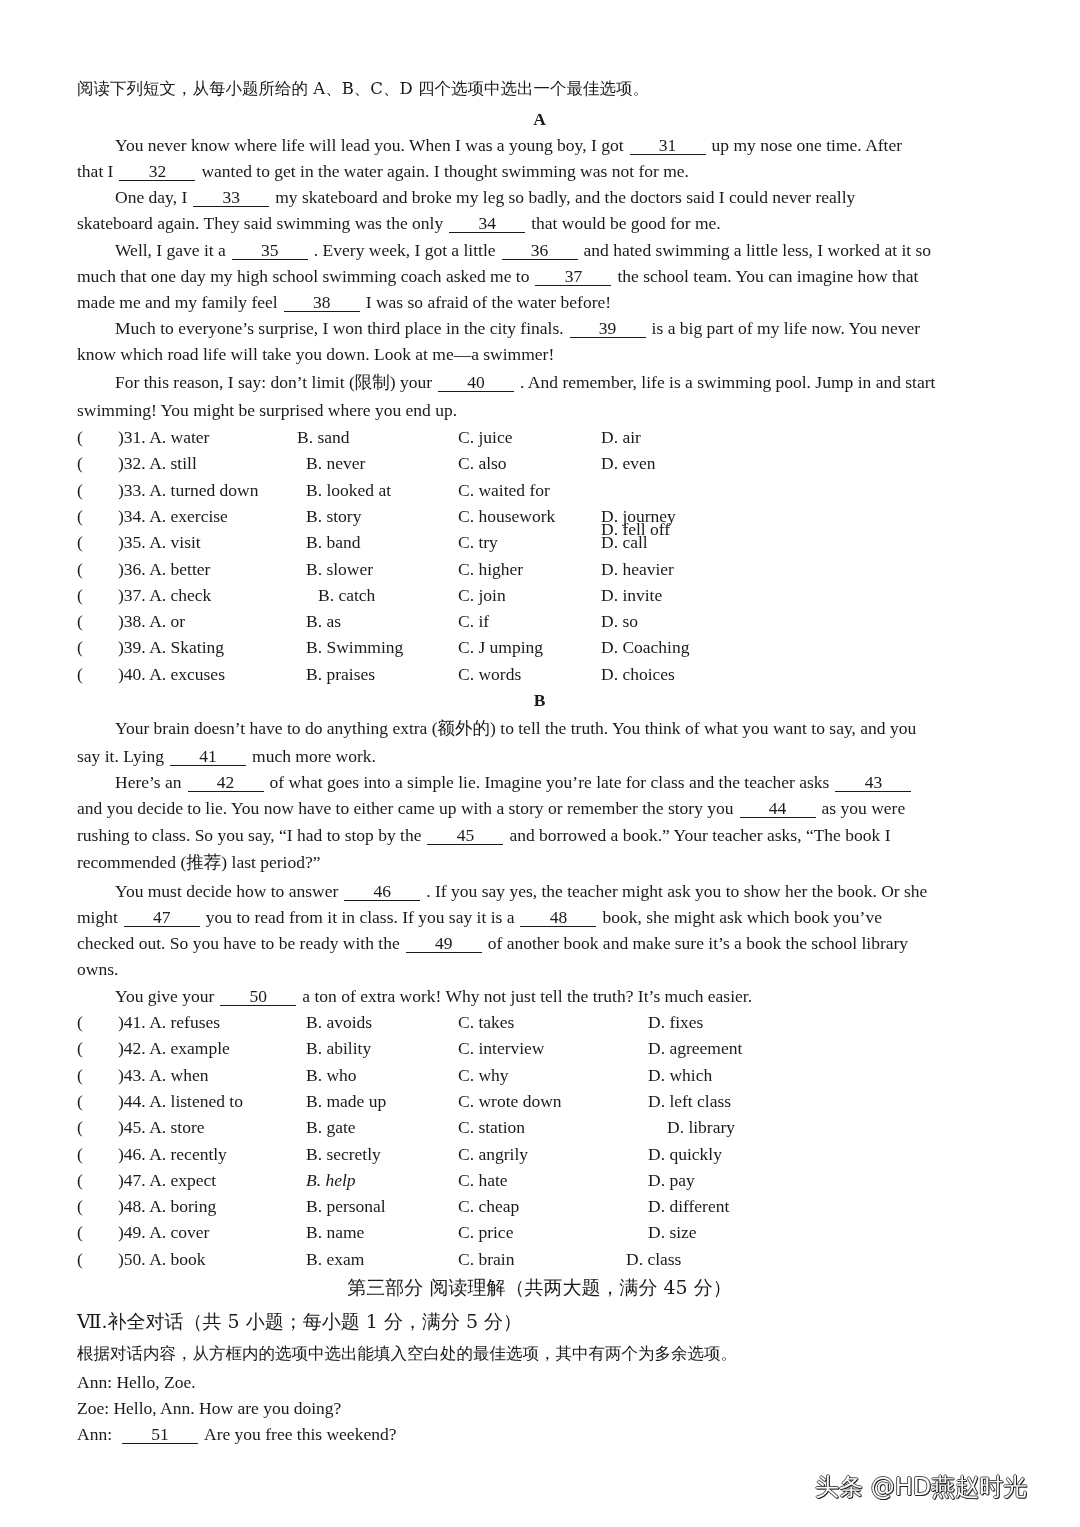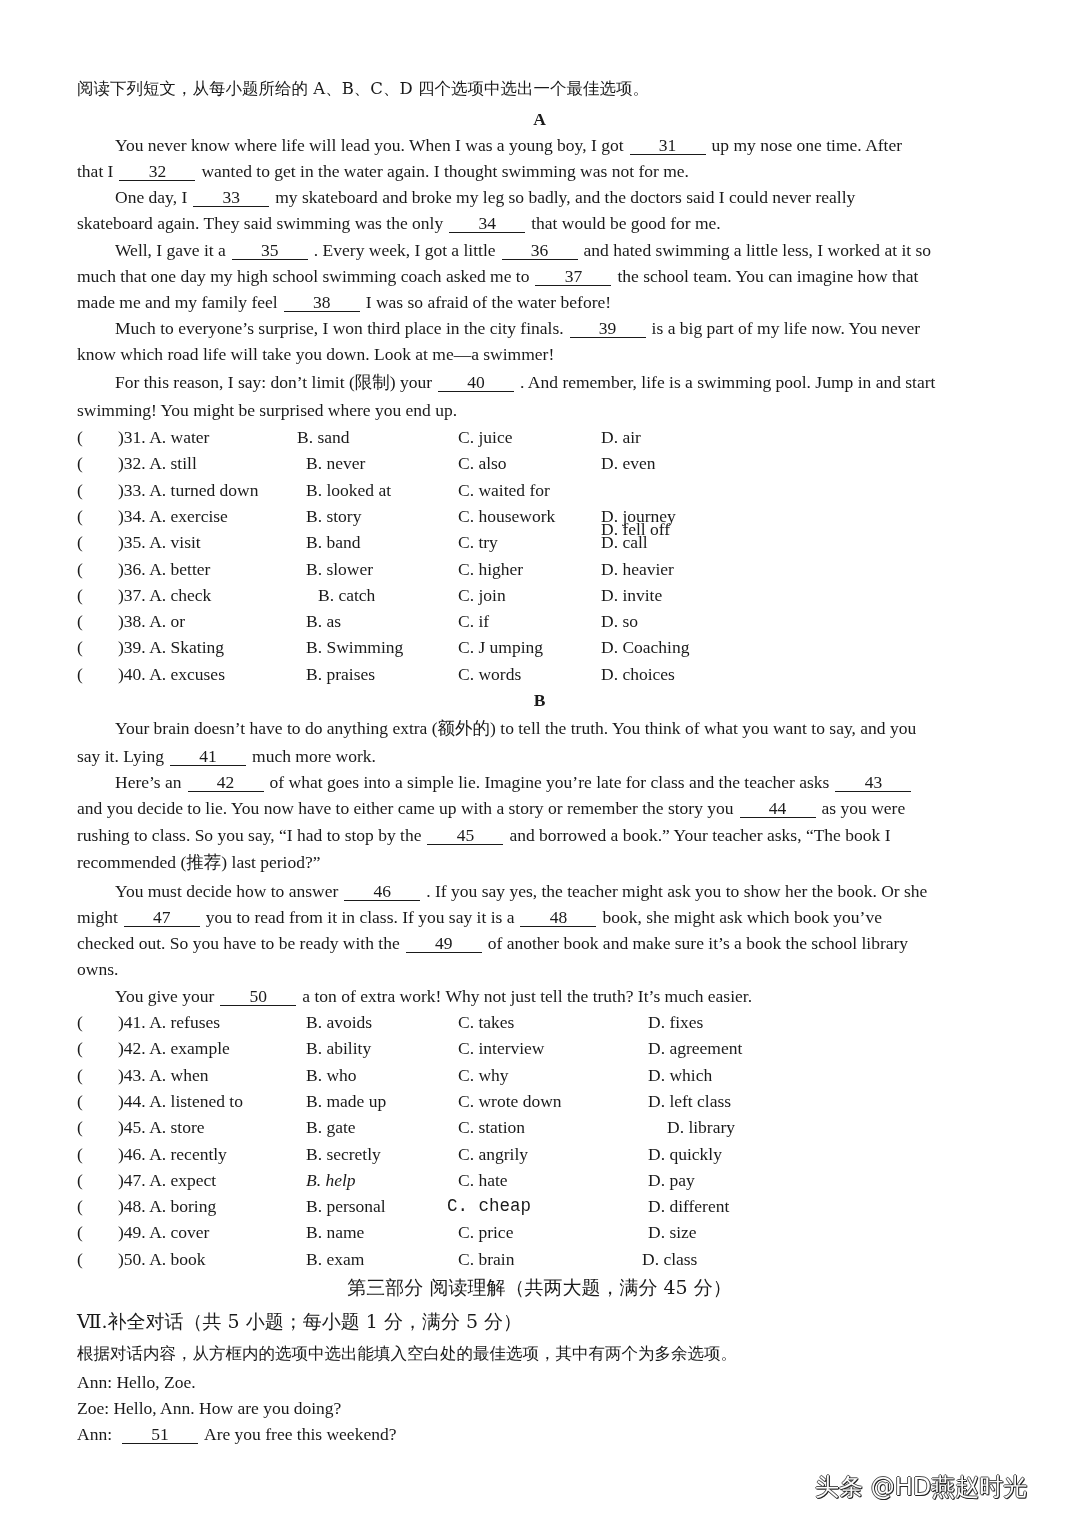--- a/index.html
+++ b/index.html
@@ -215,36 +215,36 @@
         <span style="left: 0px;">(</span>
         <span style="left: 41px;"><span style="position: static;">)47. </span><span style="position: static;">A. expect</span></span>
         <span style="left: 229px; font-style: italic;">B. help</span>
         <span style="left: 381px;">C. hate</span>
         <span style="left: 571px;">D. pay</span>
       </div>
       <div class="opt-row" style="top: 1195.1px;">
         <span style="left: 0px;">(</span>
         <span style="left: 41px;"><span style="position: static;">)48. </span><span style="position: static;">A. boring</span></span>
         <span style="left: 229px;">B. personal</span>
-        <span style="left: 370px; font-family: Liberation Mono, monospace;">C. cheap</span>
+        <span style="left: 381px;">C. cheap</span>
         <span style="left: 571px;">D. different</span>
       </div>
       <div class="opt-row" style="top: 1221.4px;">
         <span style="left: 0px;">(</span>
         <span style="left: 41px;"><span style="position: static;">)49. </span><span style="position: static; text-align: right;">A. cover</span></span>
         <span style="left: 229px;">B. name</span>
         <span style="left: 381px;">C. price</span>
         <span style="left: 571px;">D. size</span>
       </div>
       <div class="opt-row" style="top: 1247.7px;">
         <span style="left: 0px;">(</span>
         <span style="left: 41px;"><span style="position: static;">)50. </span><span style="position: static;">A. book</span></span>
         <span style="left: 229px;">B. exam</span>
         <span style="left: 381px;">C. brain</span>
-        <span style="left: 565px;">D. class</span>
+        <span style="left: 549px;">D. class</span>
       </div>
     </div>
 
   <div class="line center section-title" style="top:1276px">第三部分  阅读理解（共两大题，满分 45 分）</div>
   <div class="line section-title" style="top:1310px">Ⅶ.补全对话（共 5 小题；每小题 1 分，满分 5 分）</div>
   <div class="line cn" style="top:1343px">根据对话内容，从方框内的选项中选出能填入空白处的最佳选项，其中有两个为多余选项。</div>
 
   <div class="line" style="top:1371px">Ann: Hello, Zoe.</div>
   <div class="line" style="top:1397px">Zoe: Hello, Ann. How are you doing?</div>
   <div class="line" style="top:1423px">

